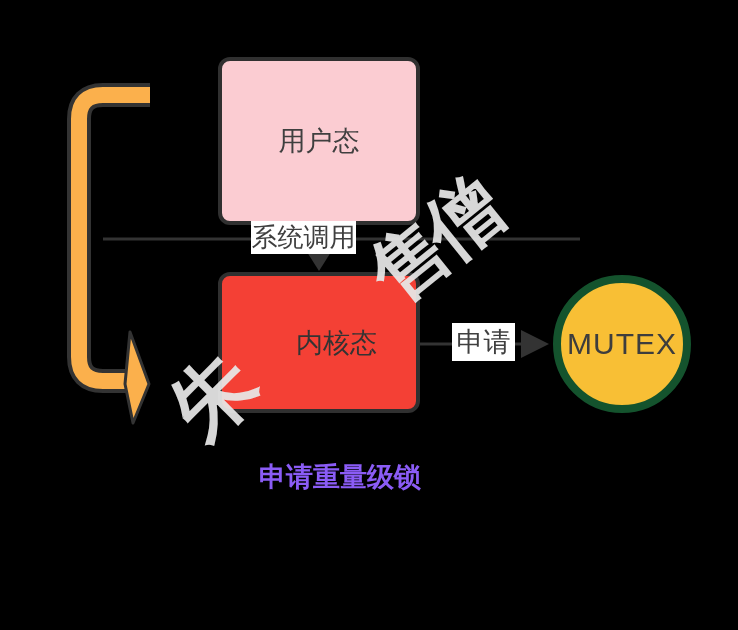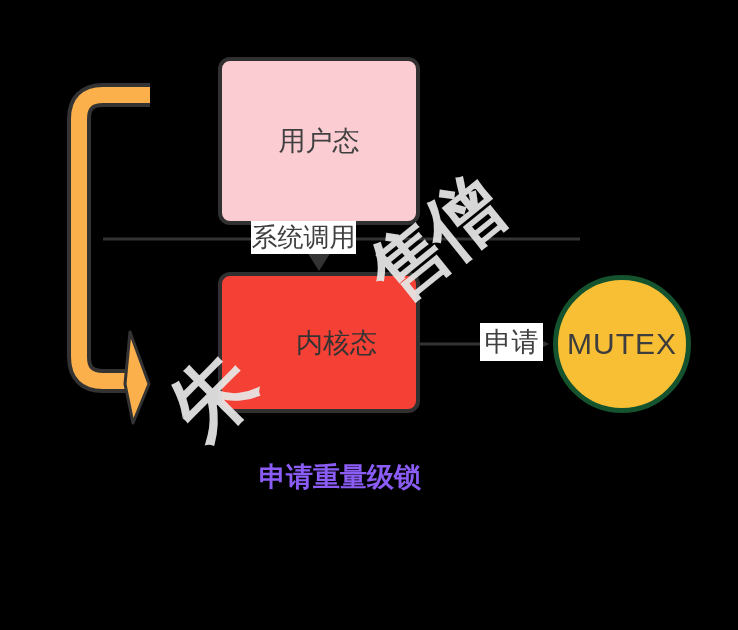--- a/index.html
+++ b/index.html
@@ -13,29 +13,29 @@
     position:absolute;display:flex;align-items:center;justify-content:center;
     box-sizing:border-box;z-index:2;
   }
   .box{border:4px solid #303030;border-radius:12px;}
   .user-box{left:218px;top:57px;width:202px;height:168px;background:#fbccd2;align-items:center;}
   .user-box .node-label{color:#3f3f3f;font-size:27px;}
   .kernel-box{left:218px;top:272px;width:202px;height:141px;background:#f44035;padding-left:35px;}
   .kernel-box .node-label{color:#333333;font-size:27px;}
   .mutex-circle{
     left:553px;top:275px;width:138px;height:138px;border-radius:50%;
-    background:#f8bf35;border:5px solid #14532d;
+    background:#f8bf35;border:8px solid #14532d;
   }
   .mutex-circle .node-label{color:#3d3d3d;font-size:30px;letter-spacing:1px;}
   .edge-label{
     position:absolute;display:flex;align-items:center;justify-content:center;
     background:#ffffff;color:#3f3f3f;z-index:3;box-sizing:border-box;
   }
   .syscall-label{left:251px;top:221px;width:105px;height:33px;font-size:26px;}
-  .apply-label{left:452px;top:323px;width:63px;height:38px;font-size:27px;margin-left:28px;}
+  .apply-label{left:452px;top:323px;width:63px;height:38px;font-size:27px;}
   .caption{
     position:absolute;left:245px;top:459px;width:190px;text-align:center;
     font-size:27px;font-weight:bold;color:#8b5cf6;z-index:2;
   }
   .watermark{
     position:absolute;display:flex;align-items:center;justify-content:center;
     color:#e8e8e8;opacity:0.93;z-index:6;pointer-events:none;font-weight:bold;
   }
   .wm-1{left:155px;top:337px;width:120px;height:120px;font-size:80px;
         transform:rotate(-45deg);}

